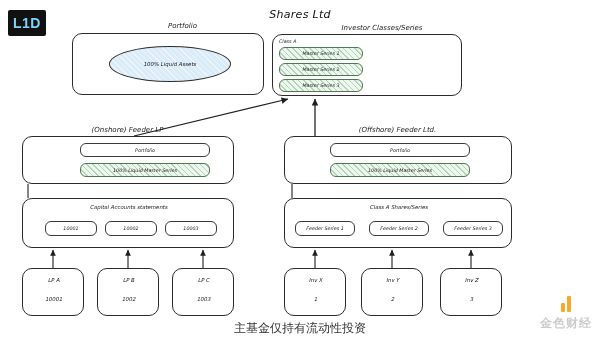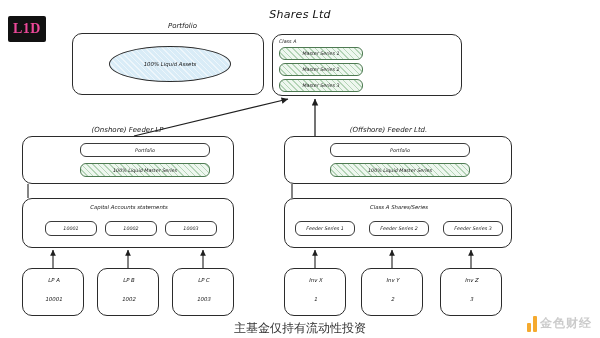--- a/index.html
+++ b/index.html
@@ -14,26 +14,26 @@
     position: relative;
     width: 600px;
     height: 338px;
     background: #ffffff;
     overflow: hidden;
   }
   .abs { position: absolute; }
 
   
   #logo {
-    left: 8px; top: 16px;
+    left: 8px; top: 10px;
     width: 38px; height: 26px;
     background: #111111;
     border-radius: 2px;
-    color: #ec4899;
-    font-family: Liberation Serif, serif;
+    color: #7dd3fc;
+    font-family: Liberation Sans, sans-serif;
     font-weight: bold;
     font-size: 14px;
     letter-spacing: 0.5px;
     display: flex;
     align-items: center;
     justify-content: center;
   }
 
   
   .hand {
@@ -129,20 +129,21 @@
     font-size: 12px;
     color: #333;
     font-family: "DejaVu Sans", sans-serif;
   }
   #watermark {
     right: 8px; bottom: 6px;
     display: flex;
     align-items: center;
     gap: 3px;
     opacity: 0.95;
+    flex-direction: column;
   }
   .wm-bars { display: flex; align-items: flex-end; gap: 2px; height: 16px; }
   .wm-bars i { display: block; width: 4px; background: #f5a623; border-radius: 1px; }
   .wm-bars i.b1 { height: 9px; }
   .wm-bars i.b2 { height: 16px; }
   .wm-text {
     font-size: 12px;
     font-weight: bold;
     color: #c9c9c9;
     font-family: "DejaVu Sans", sans-serif;
@@ -161,20 +162,21 @@
   <div class="abs hand title-main" style="left:0; top:8px; width:600px; text-align:center;">Shares Ltd</div>
 
   <div class="abs lbl" style="left:75px; top:22px; width:215px; text-align:center;">Portfolio</div>
 
   <div class="abs box" style="left:72px; top:33px; width:192px; height:62px;">
     <div class="abs ellipse-blue" style="left:36px; top:12px; width:122px; height:36px;">
       <span class="lbl-sm">100% Liquid Assets</span>
     </div>
   </div>
 
+  <div class="abs lbl" style="left:277px; top:24px; width:210px; text-align:center;">Investor Classes/Series</div>
 
   <div class="abs box" style="left:272px; top:34px; width:190px; height:62px;">
     <div class="abs lbl-xs" style="left:6px; top:4px;">Class A</div>
     <div class="abs hatch-green" style="left:6px; top:12px; width:84px; height:13px;">
       <span class="lbl-xs">Master Series 1</span>
     </div>
     <div class="abs hatch-green" style="left:6px; top:28px; width:84px; height:13px;">
       <span class="lbl-xs">Master Series 2</span>
     </div>
     <div class="abs hatch-green" style="left:6px; top:44px; width:84px; height:13px;">
@@ -186,21 +188,21 @@
 
   <div class="abs box" style="left:22px; top:136px; width:212px; height:48px;">
     <div class="abs pill" style="left:57px; top:6px; width:130px; height:14px;">
       <span class="lbl-xs">Portfolio</span>
     </div>
     <div class="abs hatch-green" style="left:57px; top:26px; width:130px; height:14px;">
       <span class="lbl-xs">100% Liquid Master Series</span>
     </div>
   </div>
 
-  <div class="abs lbl" style="left:276px; top:126px; width:225px; text-align:center;">(Offshore) Feeder Ltd.</div>
+  <div class="abs lbl" style="left:285px; top:126px; width:225px; text-align:center;">(Offshore) Feeder Ltd.</div>
 
   <div class="abs box" style="left:284px; top:136px; width:228px; height:48px;">
     <div class="abs pill" style="left:45px; top:6px; width:140px; height:14px;">
       <span class="lbl-xs">Portfolio</span>
     </div>
     <div class="abs hatch-green" style="left:45px; top:26px; width:140px; height:14px;">
       <span class="lbl-xs">100% Liquid Master Series</span>
     </div>
   </div>
 

